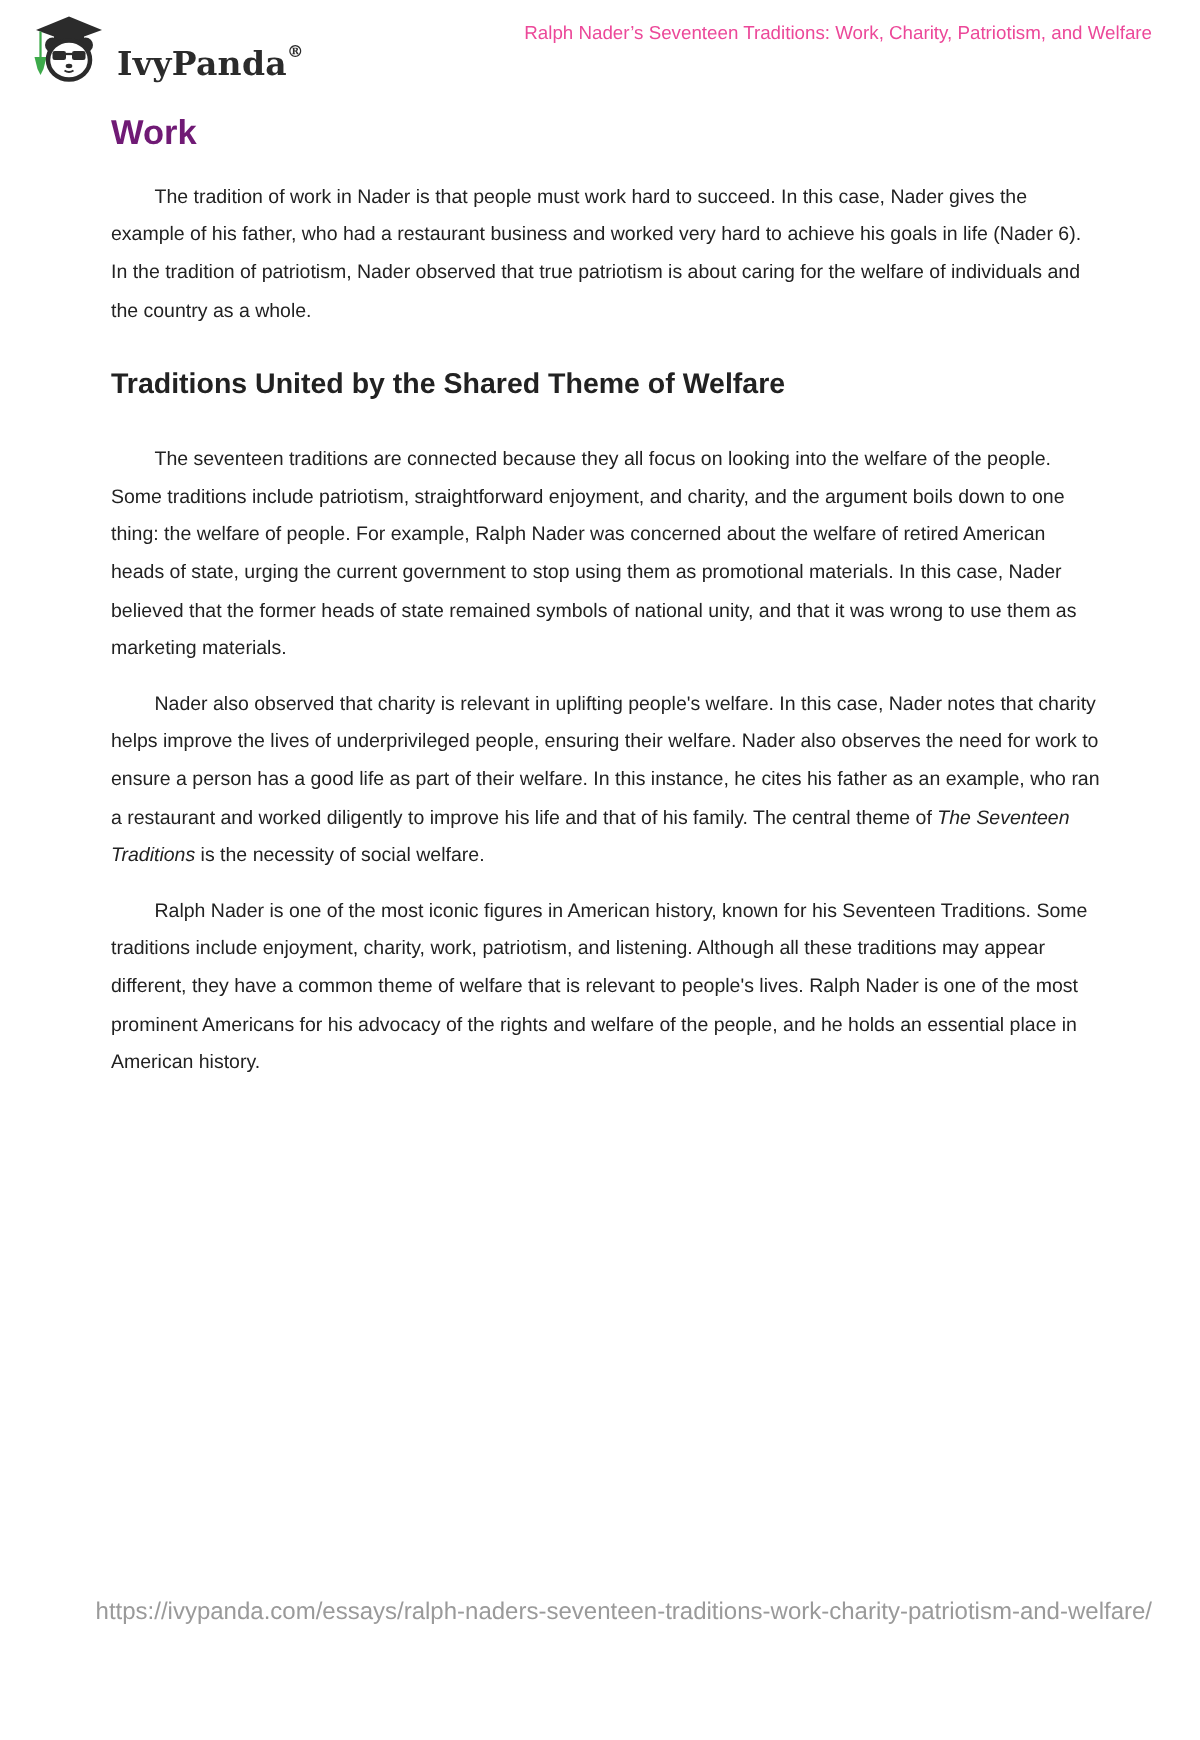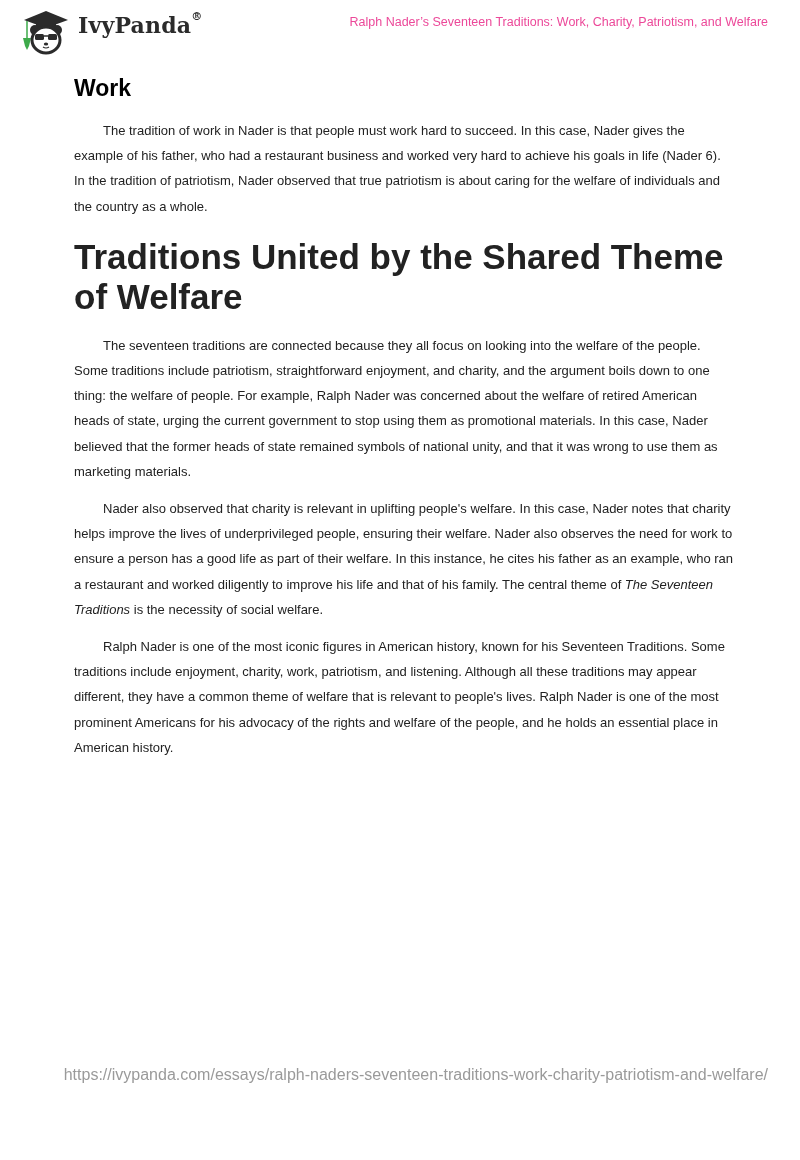--- a/index.html
+++ b/index.html
@@ -1,28 +1,28 @@
 <!DOCTYPE html>
 <html><head>
   <meta charset="utf-8">
   <style>
     * { margin: 0; padding: 0; box-sizing: border-box; }
     html, body { width: 800px; height: 1160px; background: #ffffff; overflow: hidden; }
     body { font-family: "Liberation Sans", sans-serif; color: #222222; position: relative; }
 
     .header { position: absolute; top: 0; left: 0; width: 800px; height: 60px; }
-    .logo { position: absolute; left: 18px; top: 8px; display: flex; align-items: flex-start; }
+    .logo { position: absolute; left: 18px; top: 8px; display: flex; align-items: flex-end; }
     .logo-mark { width: 58px; height: 48px; position: relative; }
     .logo-text { font-family: "DejaVu Serif", serif; font-weight: bold; font-size: 22px; color: #2b2b2b; margin-left: 2px; margin-top: 4px; letter-spacing: 0.2px; }
     .logo-text sup { font-size: 11px; font-weight: bold; vertical-align: top; position: relative; top: -2px; }
     .header-title { position: absolute; right: 32px; top: 15px; font-size: 12.5px; color: #ec4899; white-space: nowrap; }
 
     .content { position: absolute; left: 74px; top: 72px; width: 660px; }
-    h3.section { font-size: 23px; font-weight: bold; color: #000000; line-height: 32px; margin-bottom: 14px; }
-    h2.section { font-size: 35px; font-weight: bold; color: #222; line-height: 40px; margin-top: 18px; margin-bottom: 16px; }
+    h3.section { font-size: 23px; font-weight: bold; color: #701a75; line-height: 32px; margin-bottom: 14px; }
+    h2.section { font-size: 19px; font-weight: bold; color: #222; line-height: 40px; margin-top: 18px; margin-bottom: 16px; }
     p.para { font-size: 13px; line-height: 25.2px; color: #222; text-indent: 29px; margin-bottom: 12px; }
     p.para em { font-style: italic; }
 
     .footer-url { position: absolute; right: 32px; top: 1066px; font-size: 16px; color: #9a9a9a; white-space: nowrap; padding-left: 48px; }
   </style>
 </head>
 <body>
 
 <div class="header">
   <div class="logo">

